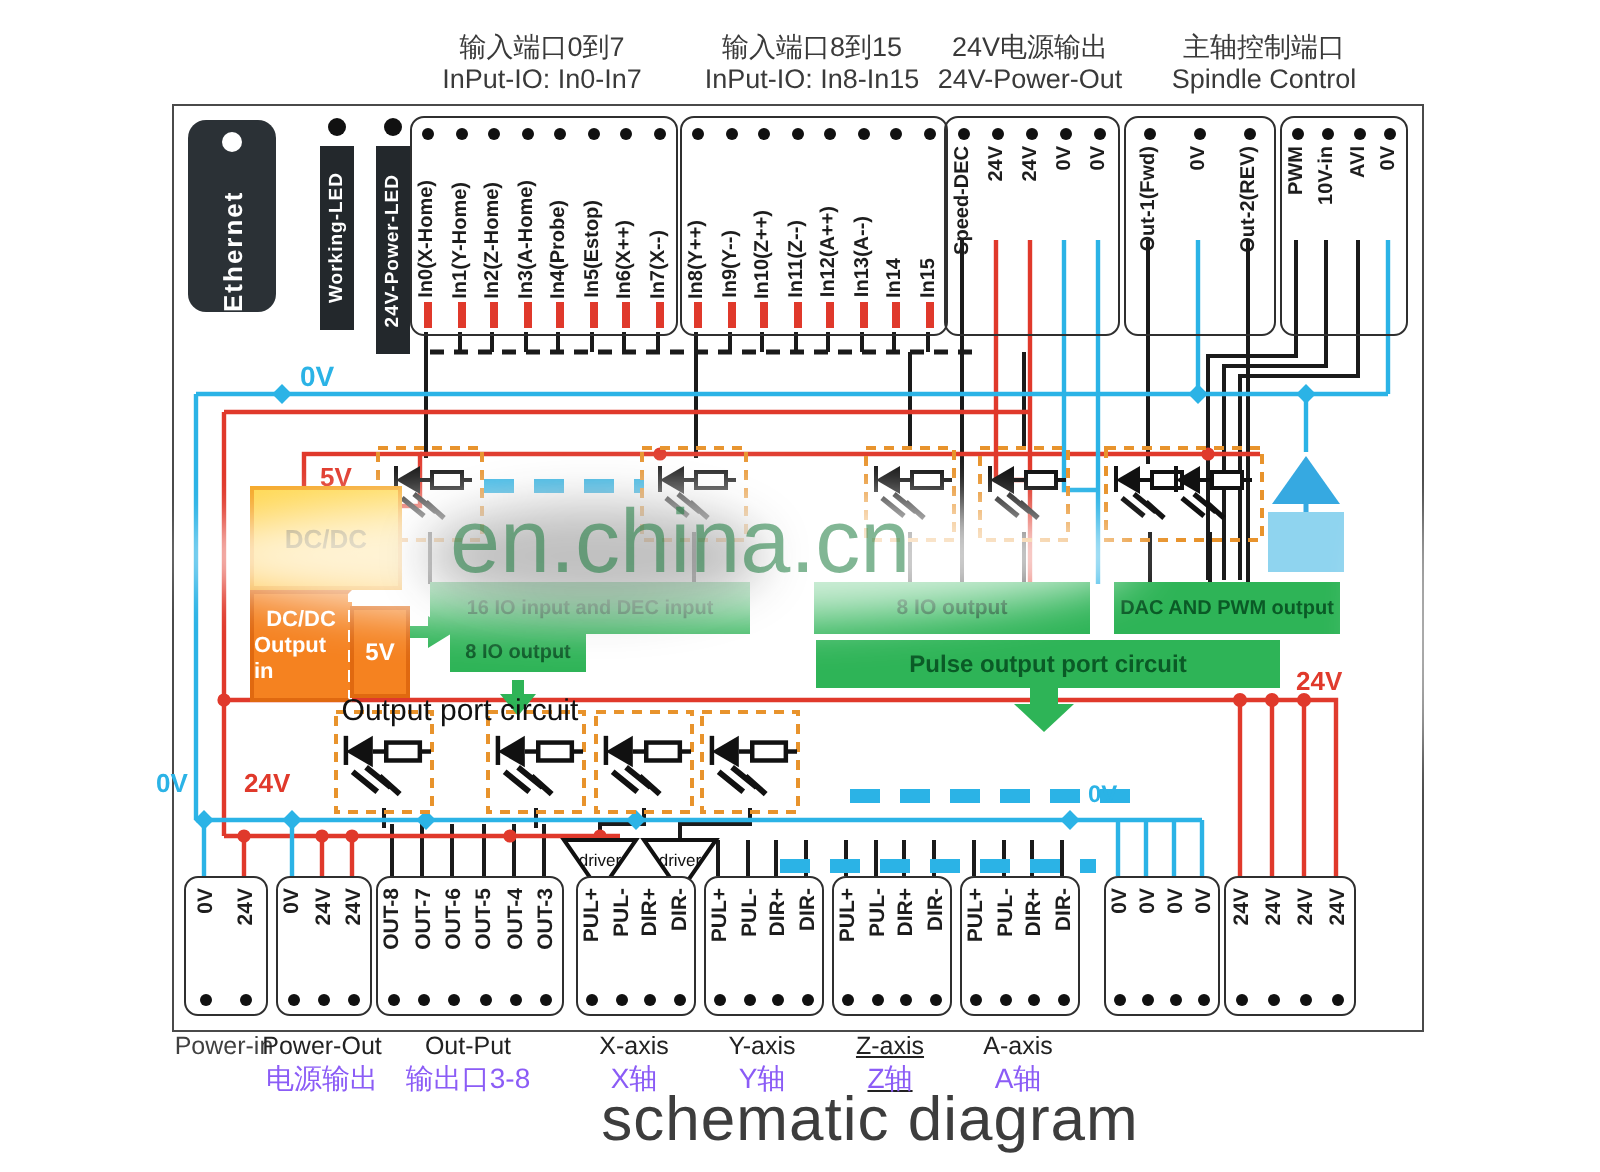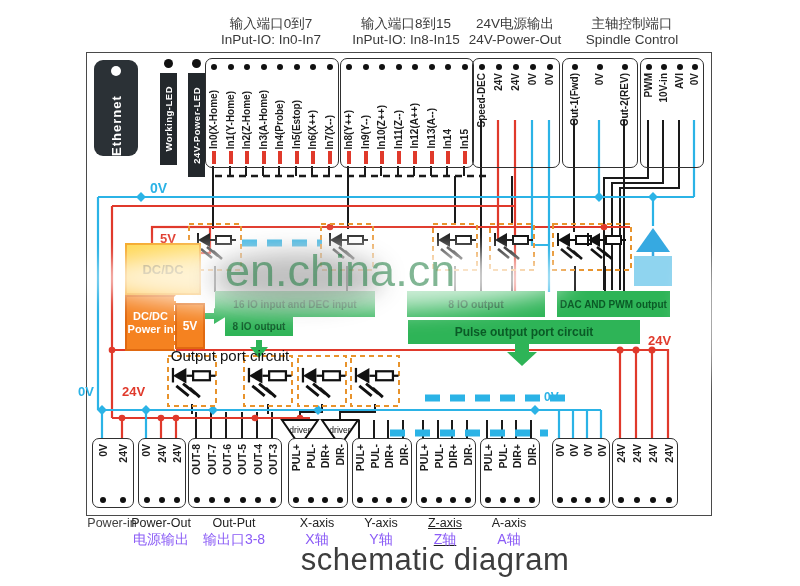--- a/index.html
+++ b/index.html
@@ -535,21 +535,21 @@
           <div class="bpindot"></div>
         </div>
       </div>
     </div>
 
   <div class="abs lbl blue" style="left:150px;top:180px;font-size:14px;z-index:2">0V</div>
   <div class="abs lbl red" style="left:160px;top:231px;font-size:13px;z-index:2">5V</div>
   <div class="abs dcdc-top" style="z-index:2">DC/DC</div>
   <div class="abs dcdc-pwr" style="z-index:2">
     <span>DC/DC</span>
-    <span>Power in</span>
+    <span>Output in</span>
   </div>
   <div class="abs dcdc-5v" style="z-index:2">5V</div>
 
   <div class="abs gbar" style="left:215px;top:291px;width:160px;height:26px;font-size:10px;z-index:2">16 IO input and DEC input</div>
   <div class="abs gbar" style="left:407px;top:291px;width:138px;height:26px;z-index:2">8 IO output</div>
   <div class="abs gbar" style="left:557px;top:291px;width:113px;height:26px;font-size:10px;z-index:2">DAC AND PWM output</div>
   <div class="abs gbar" style="left:225px;top:316px;width:68px;height:20px;font-size:10px;z-index:2">8 IO output</div>
   <div class="abs opc" style="z-index:2">Output port circuit</div>
   <div class="abs gbar" style="left:408px;top:320px;width:232px;height:24px;font-size:12px;z-index:2">Pulse output port circuit</div>
 

